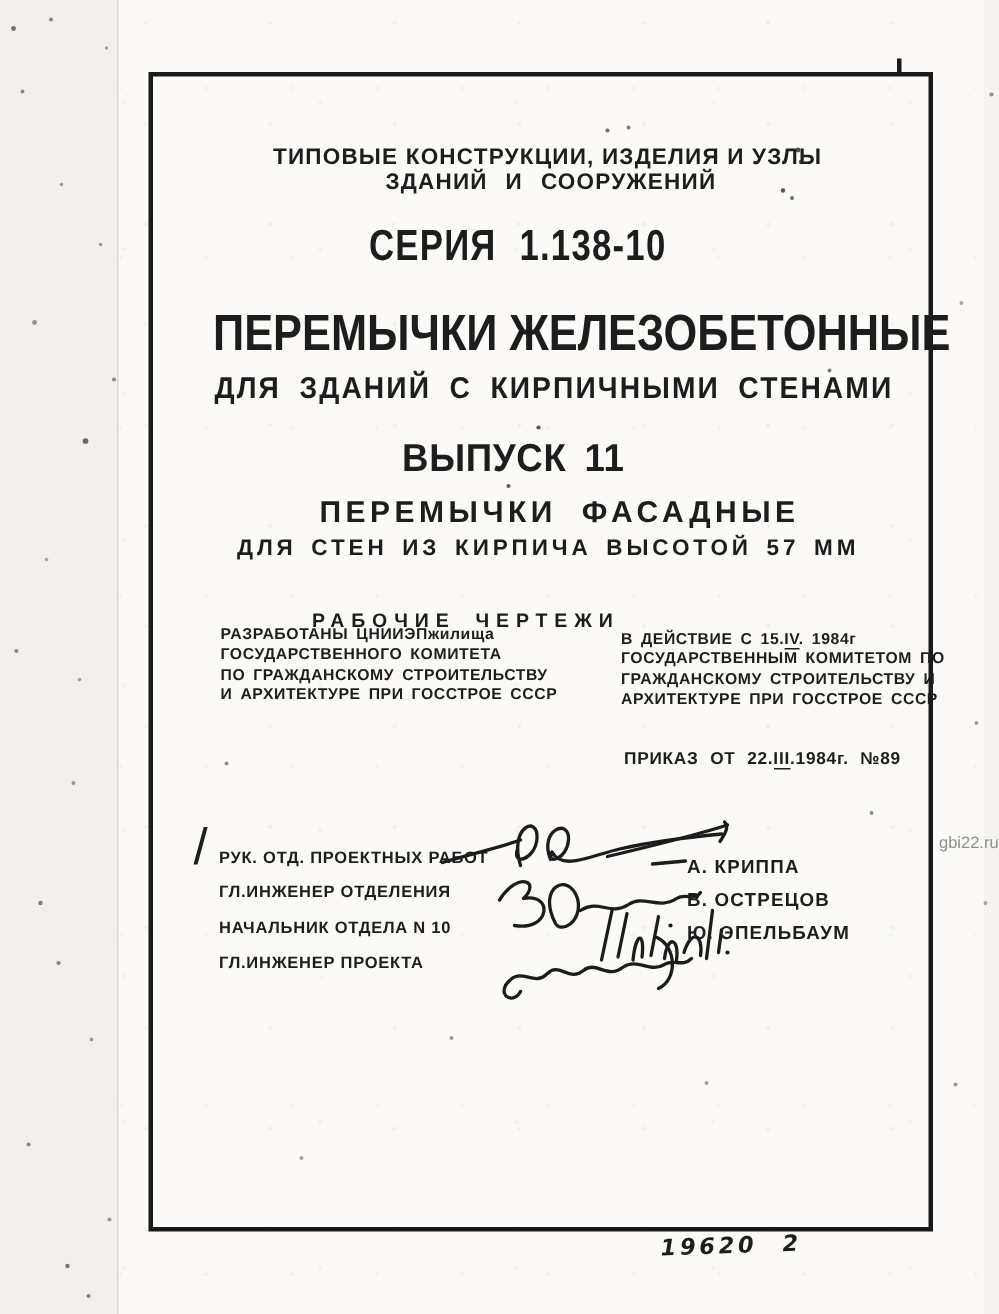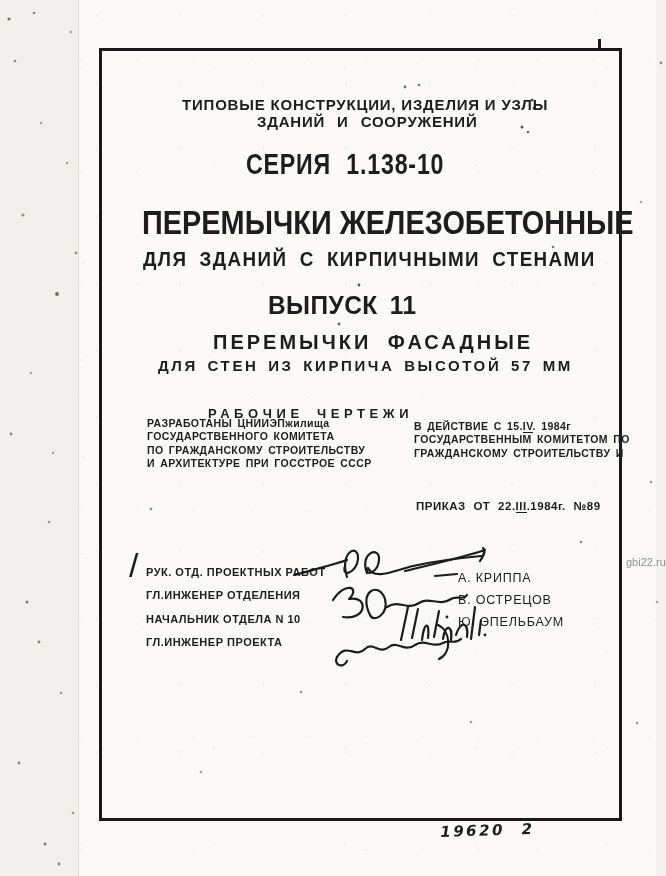--- a/index.html
+++ b/index.html
@@ -37,21 +37,21 @@
   .sec-sub{left:158px;top:357px;font-size:15px;letter-spacing:2.6px;word-spacing:3px;}
   .sec-type{left:208px;top:388px;font-size:13px;letter-spacing:4.6px;word-spacing:5px;margin-top:18px;}
   .blk{position:absolute;font-weight:bold;font-size:10.5px;letter-spacing:.4px;word-spacing:2px;line-height:13.3px;white-space:nowrap;}
   .blk-left{left:122px;top:417px;margin-left:25px;}
   .blk-right{left:414px;top:420px;width:200px;}
   .blk-right .c{text-align:center;}
   .roman{border-bottom:1.6px solid #1d1d1d;padding-bottom:0;}
   .order-line{left:416px;top:500px;font-size:11.5px;letter-spacing:.5px;word-spacing:4px;}
   .slash{left:129px;top:546px;font-size:34px;font-weight:normal;}
   .roles{position:absolute;left:146px;top:561px;font-weight:bold;font-size:11px;letter-spacing:.5px;line-height:23.4px;white-space:nowrap;}
-  .names{position:absolute;left:458px;top:568px;font-weight:normal;font-size:12.5px;letter-spacing:.8px;line-height:21.8px;white-space:nowrap;}
+  .names{position:absolute;left:458px;top:568px;font-weight:bold;font-size:12.5px;letter-spacing:.8px;line-height:21.8px;white-space:nowrap;}
   .footer-num{left:440px;top:823px;font-family:"DejaVu Sans",sans-serif;font-style:italic;font-size:15px;letter-spacing:2.5px;word-spacing:9px;transform:rotate(-2deg);}
   .watermark{position:absolute;left:626px;top:556px;font-size:11px;font-weight:normal;color:#8f8f8f;white-space:nowrap;}
   .sigs{position:absolute;left:255px;top:545px;width:250px;height:135px;}
   .speckles{position:absolute;left:0;top:0;width:2px;height:2px;border-radius:50%;
     box-shadow:
       14px 60px 0 .3px #8e887c, 40px 122px 0 .2px #a49e92, 22px 214px 0 .6px #97917f,
       56px 293px 0 .9px #6f695e, 30px 372px 0 .2px #aaa49a, 10px 433px 0 .4px #908a7e,
       48px 521px 0 .3px #9b9488, 26px 601px 0 .5px #857f73, 60px 692px 0 .3px #a19b8f,
       18px 762px 0 .4px #8f897d, 44px 843px 0 .5px #7c766a, 70px 31px 0 .2px #a8a296,
       8px 18px 0 .6px #77715f, 33px 12px 0 .3px #8e8878, 66px 162px 0 .2px #a39d91,
@@ -94,20 +94,21 @@
     <div>РАЗРАБОТАНЫ ЦНИИЭПжилища</div>
     <div>ГОСУДАРСТВЕННОГО КОМИТЕТА</div>
     <div>ПО ГРАЖДАНСКОМУ СТРОИТЕЛЬСТВУ</div>
     <div>И АРХИТЕКТУРЕ ПРИ ГОССТРОЕ СССР</div>
   </div>
 
   <div class="blk blk-right">
     <div><span>В ДЕЙСТВИЕ С 15.</span><span class="roman">IV</span><span>. 1984г</span></div>
     <div>ГОСУДАРСТВЕННЫМ КОМИТЕТОМ ПО</div>
     <div>ГРАЖДАНСКОМУ СТРОИТЕЛЬСТВУ И</div>
+    <div>АРХИТЕКТУРЕ ПРИ ГОССТРОЕ СССР</div>
   </div>
 
   <div class="t order-line"><span>ПРИКАЗ ОТ 22.</span><span class="roman">III</span><span>.1984г. №89</span></div>
 
   <div class="t slash">/</div>
 
   <div class="roles">
     <div>РУК. ОТД. ПРОЕКТНЫХ РАБОТ</div>
     <div>ГЛ.ИНЖЕНЕР ОТДЕЛЕНИЯ</div>
     <div>НАЧАЛЬНИК ОТДЕЛА N 10</div>

